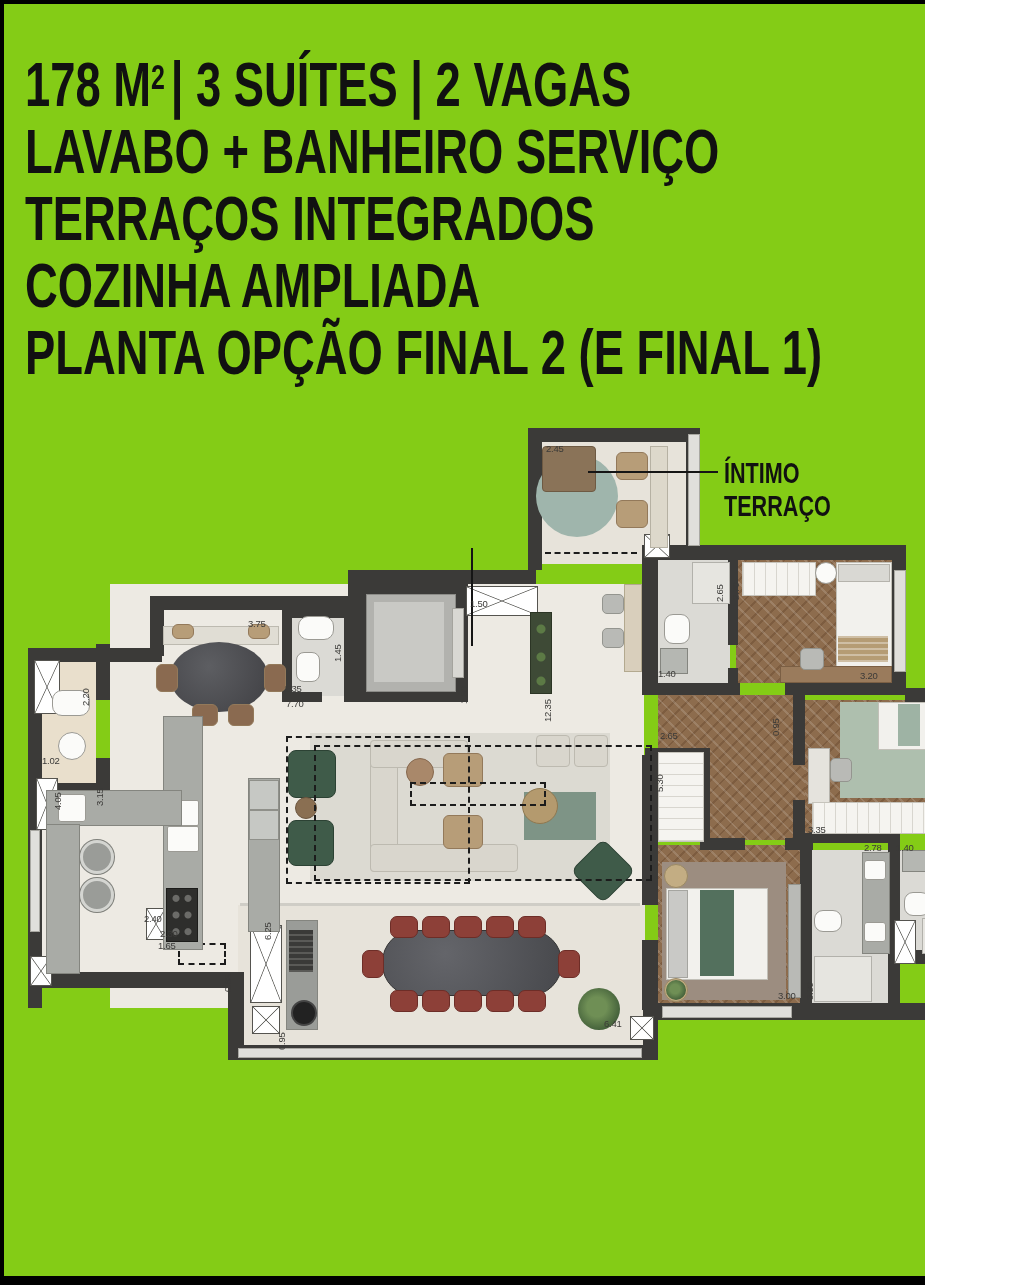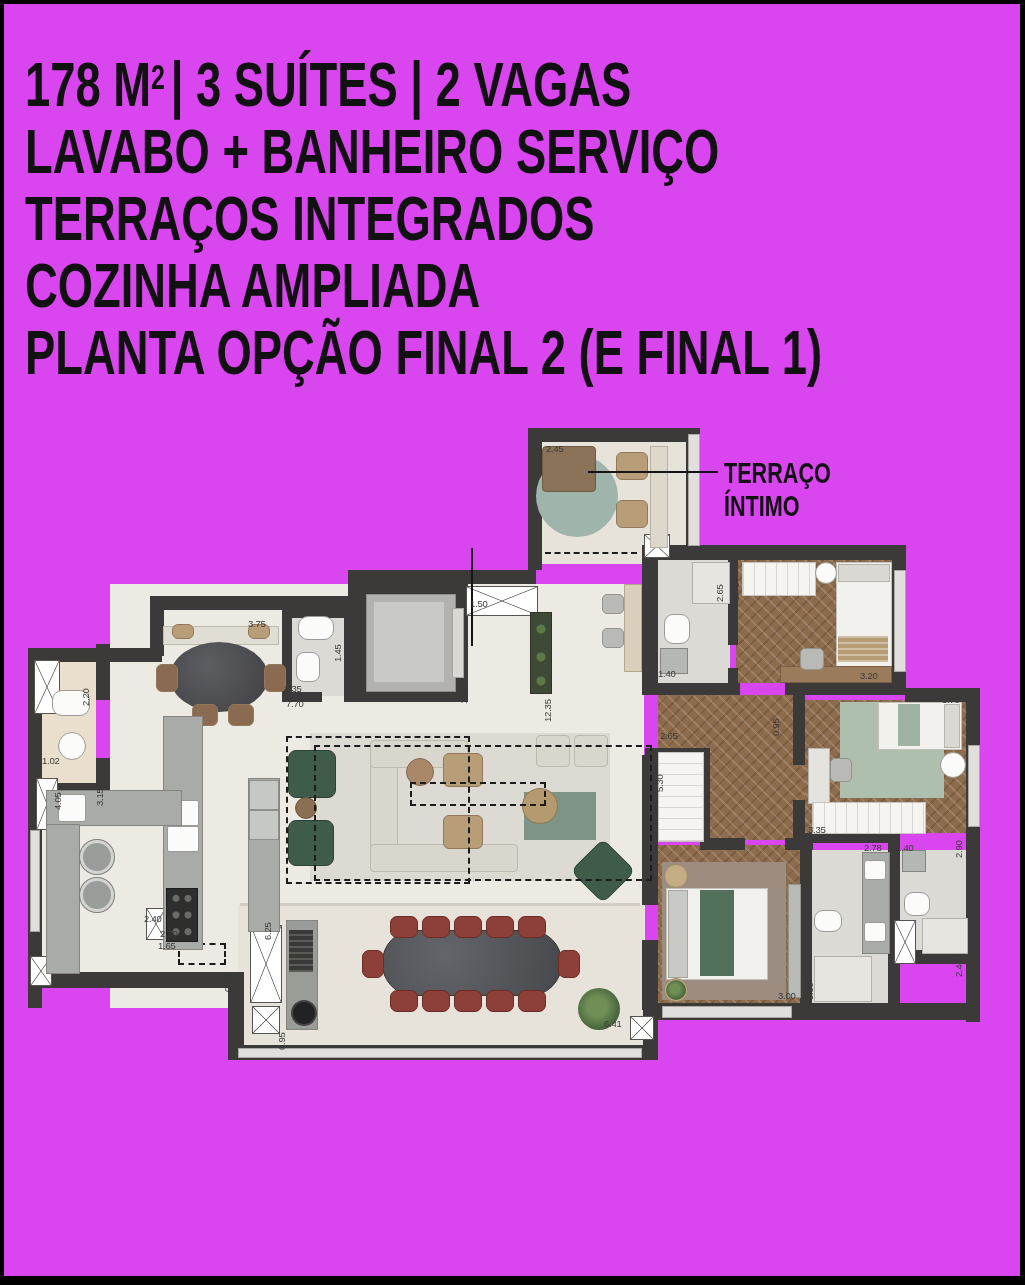--- a/index.html
+++ b/index.html
@@ -1,16 +1,16 @@
 <!DOCTYPE html>
 <html><head>
 <meta charset="utf-8">
 <style>
 html,body{margin:0;padding:0;background:#fff}
-.canvas{position:relative;width:1025px;height:1285px;background:#d946ef;overflow:hidden;
+.canvas{position:relative;width:925px;height:1285px;background:#84cc16;overflow:hidden;
  font-family:"Liberation Sans",sans-serif;color:#111}
 .abs{position:absolute}
 .frame{background:#000}
 .cond{display:inline-block;transform:scaleX(.72);transform-origin:0 50%;white-space:nowrap}
 .cond-r{display:inline-block;transform:scaleX(.72);transform-origin:100% 50%;white-space:nowrap}
 .hline{font-weight:bold;font-size:63px;line-height:67px;white-space:nowrap}
 .sup{font-size:.55em;vertical-align:.5em}
 .wall{position:absolute;background:#3b3a38}
 .fl{position:absolute}
 .floor-cream{background:#edeae3}
@@ -263,22 +263,22 @@
     <div class="chair-red" style="left:518px;top:990px;width:26px;height:20px"></div>
     <div class="chair-red" style="left:362px;top:950px;width:20px;height:26px"></div>
     <div class="chair-red" style="left:558px;top:950px;width:20px;height:26px"></div>
     <div class="plant" style="left:578px;top:988px;width:42px;height:42px"></div>
     <div class="counter" style="left:286px;top:920px;width:30px;height:108px;background:#9a9c98"></div>
     <div class="fl" style="left:289px;top:930px;width:24px;height:42px;background:#3a3a38;background-image:repeating-linear-gradient(0deg,#5a5a57 0 2px,transparent 2px 6px)"></div>
     <div class="fl round" style="left:291px;top:1000px;width:22px;height:22px;background:#222;border:2px solid #444"></div>
 
     <div class="leader" style="left:471px;top:548px;width:2px;height:98px"></div>
     <div class="plabel" style="left:724px;top:456px;width:200px">
+      <div><span class="cond">ÍNTIMO</span></div>
       <div><span class="cond">TERRAÇO</span></div>
-      <div><span class="cond">ÍNTIMO</span></div>
     </div>
     <div class="leader" style="left:588px;top:471px;width:130px;height:2px"></div>
 
     <div class="abs" style="left:0;top:0;width:1025px;height:1285px;pointer-events:none">
         <span class="dim" style="left: 546px; top: 443px;">2.45</span>
         <span class="dim rv" style="left: 80px; top: 706px;">2.20</span>
         <span class="dim" style="left: 42px; top: 755px;">1.02</span>
         <span class="dim rv" style="left: 52px; top: 810px;">4.05</span>
         <span class="dim rv" style="left: 94px; top: 806px;">3.15</span>
         <span class="dim" style="left: 248px; top: 618px;">3.75</span>

